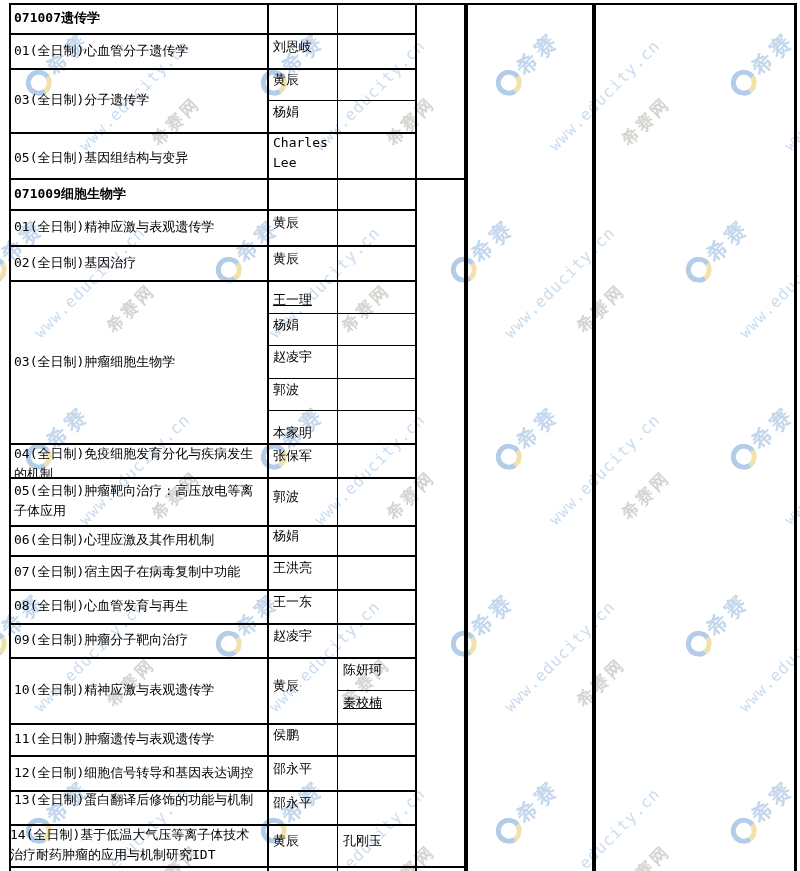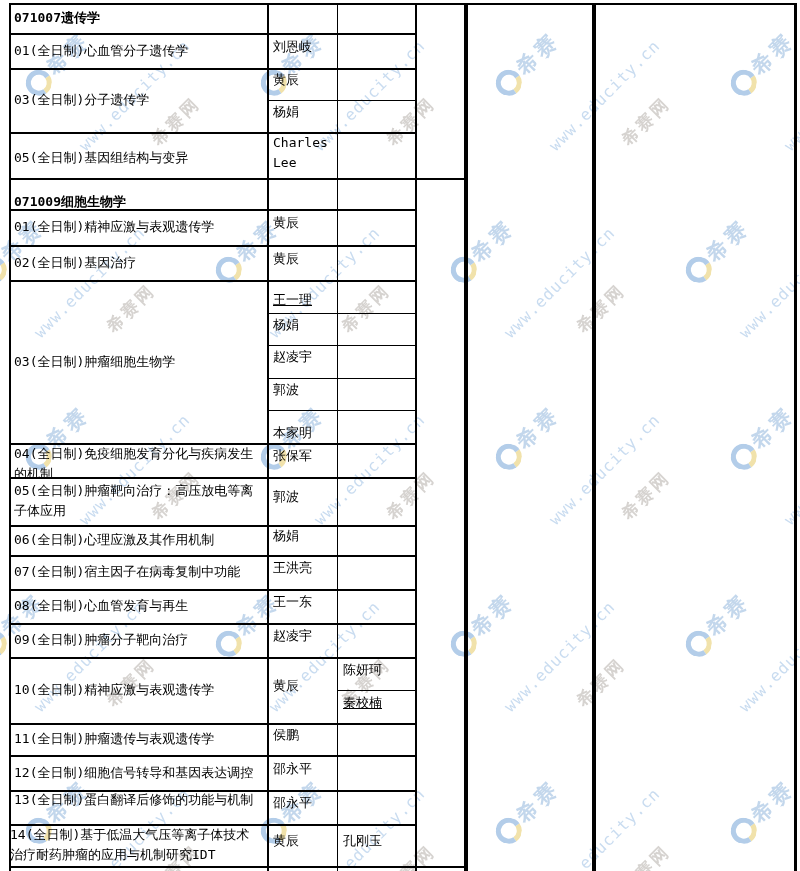--- a/index.html
+++ b/index.html
@@ -170,21 +170,21 @@
       <div class="cell cell-name" style="left: 269px; top: 33px; width: 67px; height: 35px;">刘恩岐</div>
       <div class="hline" style="left: 9px; top: 68px; width: 406px; height: 2px;"></div>
       <div class="cell cell-program" style="left: 11px; top: 68px; width: 255px; height: 64px;">03(全日制)分子遗传学</div>
       <div class="cell cell-name" style="left: 269px; top: 68px; width: 67px; height: 32px;">黄辰</div>
       <div class="cell cell-name" style="left: 269px; top: 100px; width: 67px; height: 32px;">杨娟</div>
       <div class="hline" style="left: 267px; top: 100px; width: 148px; height: 1px;"></div>
       <div class="hline" style="left: 9px; top: 132px; width: 406px; height: 2px;"></div>
       <div class="cell cell-program" style="left: 11px; top: 132px; width: 255px; height: 52px;">05(全日制)基因组结构与变异</div>
       <div class="cell cell-name" style="left: 269px; top: 132px; width: 67px; height: 46px;">Charles Lee</div>
       <div class="hline" style="left: 9px; top: 178px; width: 455px; height: 2px;"></div>
-      <div class="cell cell-header" style="left: 11px; top: 178px; width: 254px; height: 31px; margin-top: 8px;">071009细胞生物学</div>
+      <div class="cell cell-header" style="left: 11px; top: 178px; width: 254px; height: 31px;">071009细胞生物学</div>
       <div class="hline" style="left: 9px; top: 209px; width: 406px; height: 2px;"></div>
       <div class="cell cell-program" style="left: 11px; top: 209px; width: 255px; height: 36px;">01(全日制)精神应激与表观遗传学</div>
       <div class="cell cell-name" style="left: 269px; top: 209px; width: 67px; height: 36px;">黄辰</div>
       <div class="hline" style="left: 9px; top: 245px; width: 406px; height: 2px;"></div>
       <div class="cell cell-program" style="left: 11px; top: 245px; width: 255px; height: 35px;">02(全日制)基因治疗</div>
       <div class="cell cell-name" style="left: 269px; top: 245px; width: 67px; height: 35px;">黄辰</div>
       <div class="hline" style="left: 9px; top: 280px; width: 406px; height: 2px;"></div>
       <div class="cell cell-program" style="left: 11px; top: 280px; width: 255px; height: 163px;">03(全日制)肿瘤细胞生物学</div>
       <div class="cell cell-name" style="left: 269px; top: 288px; width: 55px; height: 32.6px; text-decoration: underline;">王一理</div>
       <div class="cell cell-name" style="left: 269px; top: 312.6px; width: 67px; height: 32.6px;">杨娟</div>

